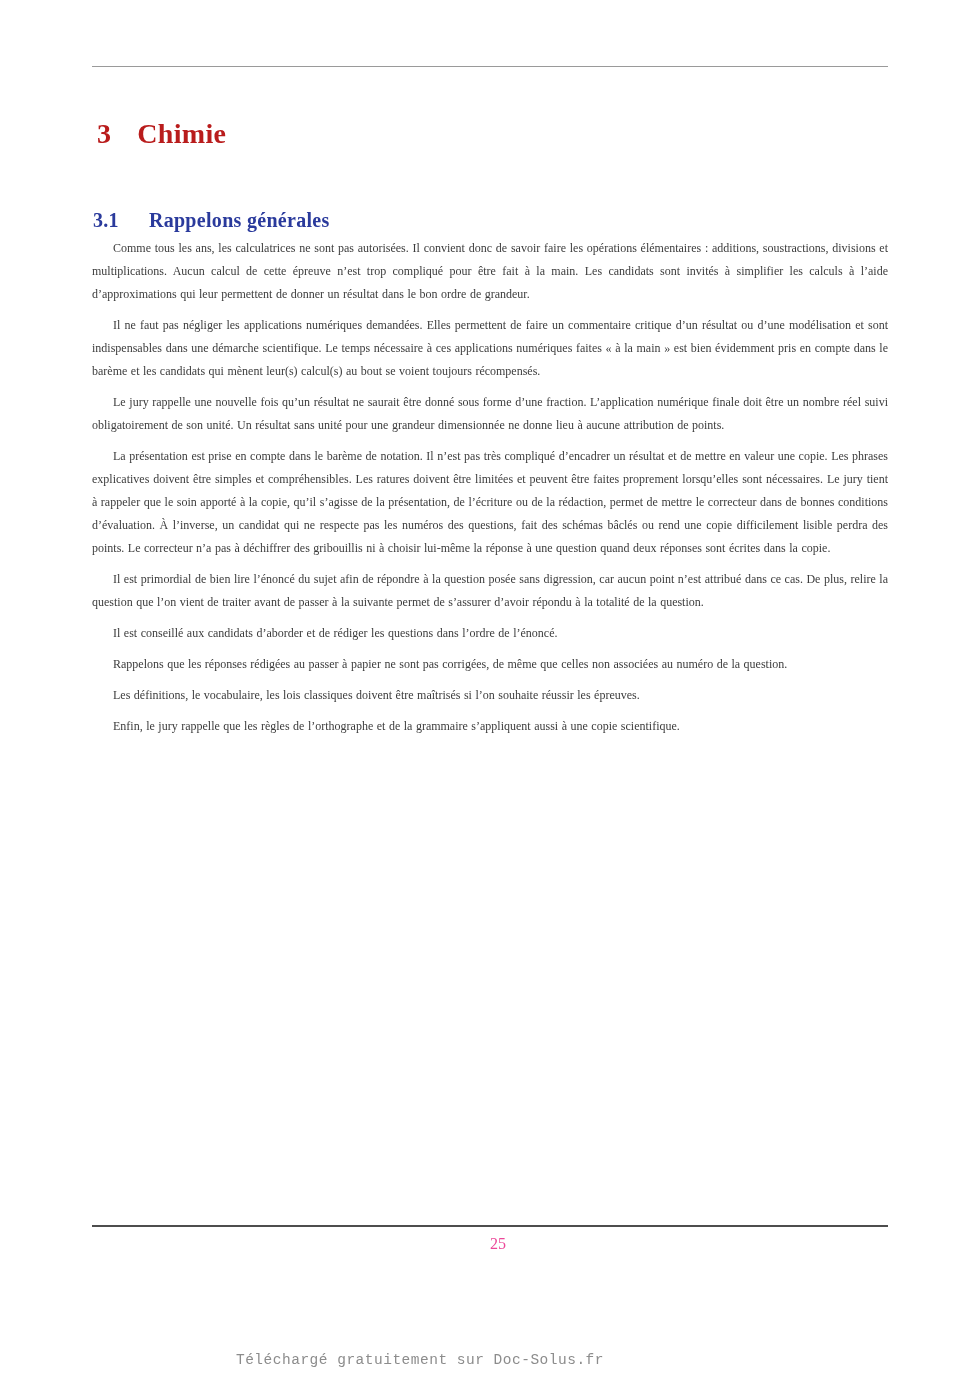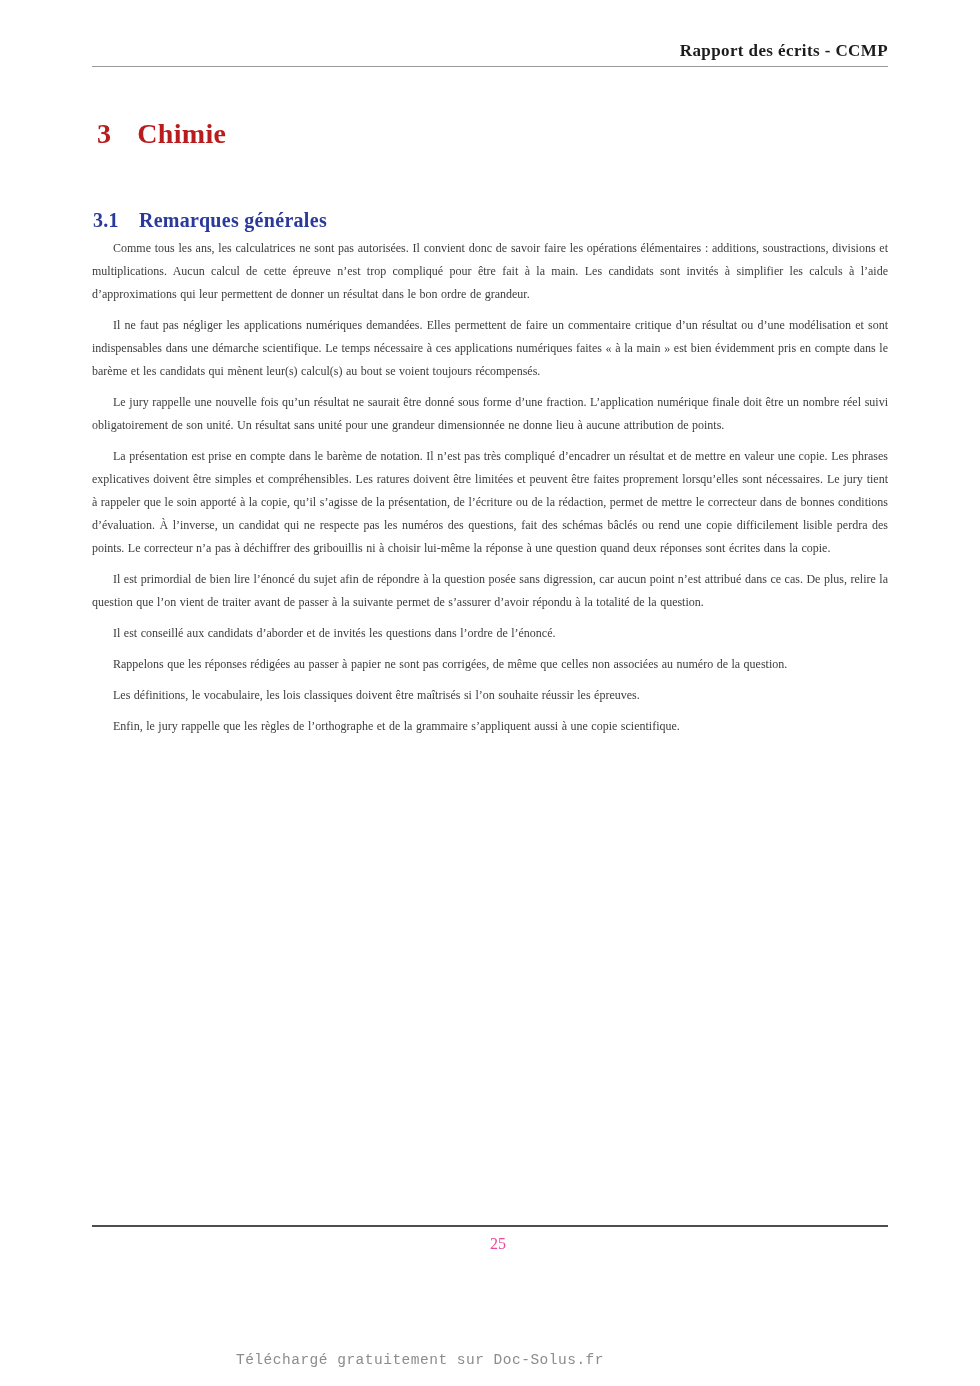--- a/index.html
+++ b/index.html
@@ -51,21 +51,21 @@
     position: absolute;
     top: 192px;
     left: 93px;
     font-size: 20px;
     font-weight: bold;
     color: #2a3a9c;
     letter-spacing: 0.3px;
   }
   .subsection-heading .sec-num {
     display: inline-block;
-    margin-right: 20px;
+    margin-right: 30px;
   }
   .body-text {
     position: absolute;
     top: 229px;
     left: 92px;
     width: 796px;
     color: #3c3c3c;
   }
   .body-text p {
     margin: 8px 0 1px 0;
@@ -102,39 +102,38 @@
     font-size: 14.5px;
     letter-spacing: 0.5px;
     color: #8c8c8c;
   }
 </style>
 </head>
 <body>
 
 <div class="page">
 
-  <div class="header-title">Rapport des écrits - CCMP</div>
 
   <div class="header-rule"></div>
 
   <h1 class="section-heading">
     <span class="sec-num">3</span><span>Chimie</span>
   </h1>
 
   <h2 class="subsection-heading">
-    <span class="sec-num">3.1</span><span>Remarques générales</span>
+    <span class="sec-num">3.1</span><span>Rappelons générales</span>
   </h2>
 
   <div class="body-text">
     <p>Comme tous les ans, les calculatrices ne sont pas autorisées. Il convient donc de savoir faire les opérations élémentaires  : additions, soustractions, divisions et multiplications. Aucun calcul de cette épreuve n’est trop compliqué pour être fait à la main. Les candidats sont invités à simplifier les calculs à l’aide d’approximations qui leur permettent de donner un résultat dans le bon ordre de grandeur.</p>
     <p>Il ne faut pas négliger les applications numériques demandées. Elles permettent de faire un commentaire critique d’un résultat ou d’une modélisation et sont indispensables dans une démarche scientifique. Le temps nécessaire à ces applications numériques faites « à la main » est bien évidemment pris en compte dans le barème et les candidats qui mènent leur(s) calcul(s) au bout se voient toujours récompensés.</p>
     <p>Le jury rappelle une nouvelle fois qu’un résultat ne saurait être donné sous forme d’une fraction. L’application numérique finale doit être un nombre réel suivi obligatoirement de son unité. Un résultat sans unité pour une grandeur dimensionnée ne donne lieu à aucune attribution de points.</p>
     <p>La présentation est prise en compte dans le barème de notation. Il n’est pas très compliqué d’encadrer un résultat et de mettre en valeur une copie. Les phrases explicatives doivent être simples et compréhensibles. Les ratures doivent être limitées et peuvent être faites proprement lorsqu’elles sont nécessaires. Le jury tient à rappeler que le soin apporté à la copie, qu’il s’agisse de la présentation, de l’écriture ou de la rédaction, permet de mettre le correcteur dans de bonnes conditions d’évaluation. À l’inverse, un candidat qui ne respecte pas les numéros des questions, fait des schémas bâclés ou rend une copie difficilement lisible perdra des points. Le correcteur n’a pas à déchiffrer des gribouillis ni à choisir lui-même la réponse à une question quand deux réponses sont écrites dans la copie.</p>
     <p>Il est primordial de bien lire l’énoncé du sujet afin de répondre à la question posée sans digression, car aucun point n’est attribué dans ce cas. De plus, relire la question que l’on vient de traiter avant de passer à la suivante permet de s’assurer d’avoir répondu à la totalité de la question.</p>
-    <p>Il est conseillé aux candidats d’aborder et de invités les questions dans l’ordre de l’énoncé.</p>
+    <p>Il est conseillé aux candidats d’aborder et de rédiger les questions dans l’ordre de l’énoncé.</p>
     <p>Rappelons que les réponses rédigées au passer à papier ne sont pas corrigées, de même que celles non associées au numéro de la question.</p>
     <p>Les définitions, le vocabulaire, les lois classiques doivent être maîtrisés si l’on souhaite réussir les épreuves.</p>
     <p>Enfin, le jury rappelle que les règles de l’orthographe et de la grammaire s’appliquent aussi à une copie scientifique.</p>
   </div>
 
   <div class="footer-rule"></div>
 
   <div class="page-number">25</div>
 
   <div class="watermark">Téléchargé gratuitement sur Doc-Solus.fr</div>

